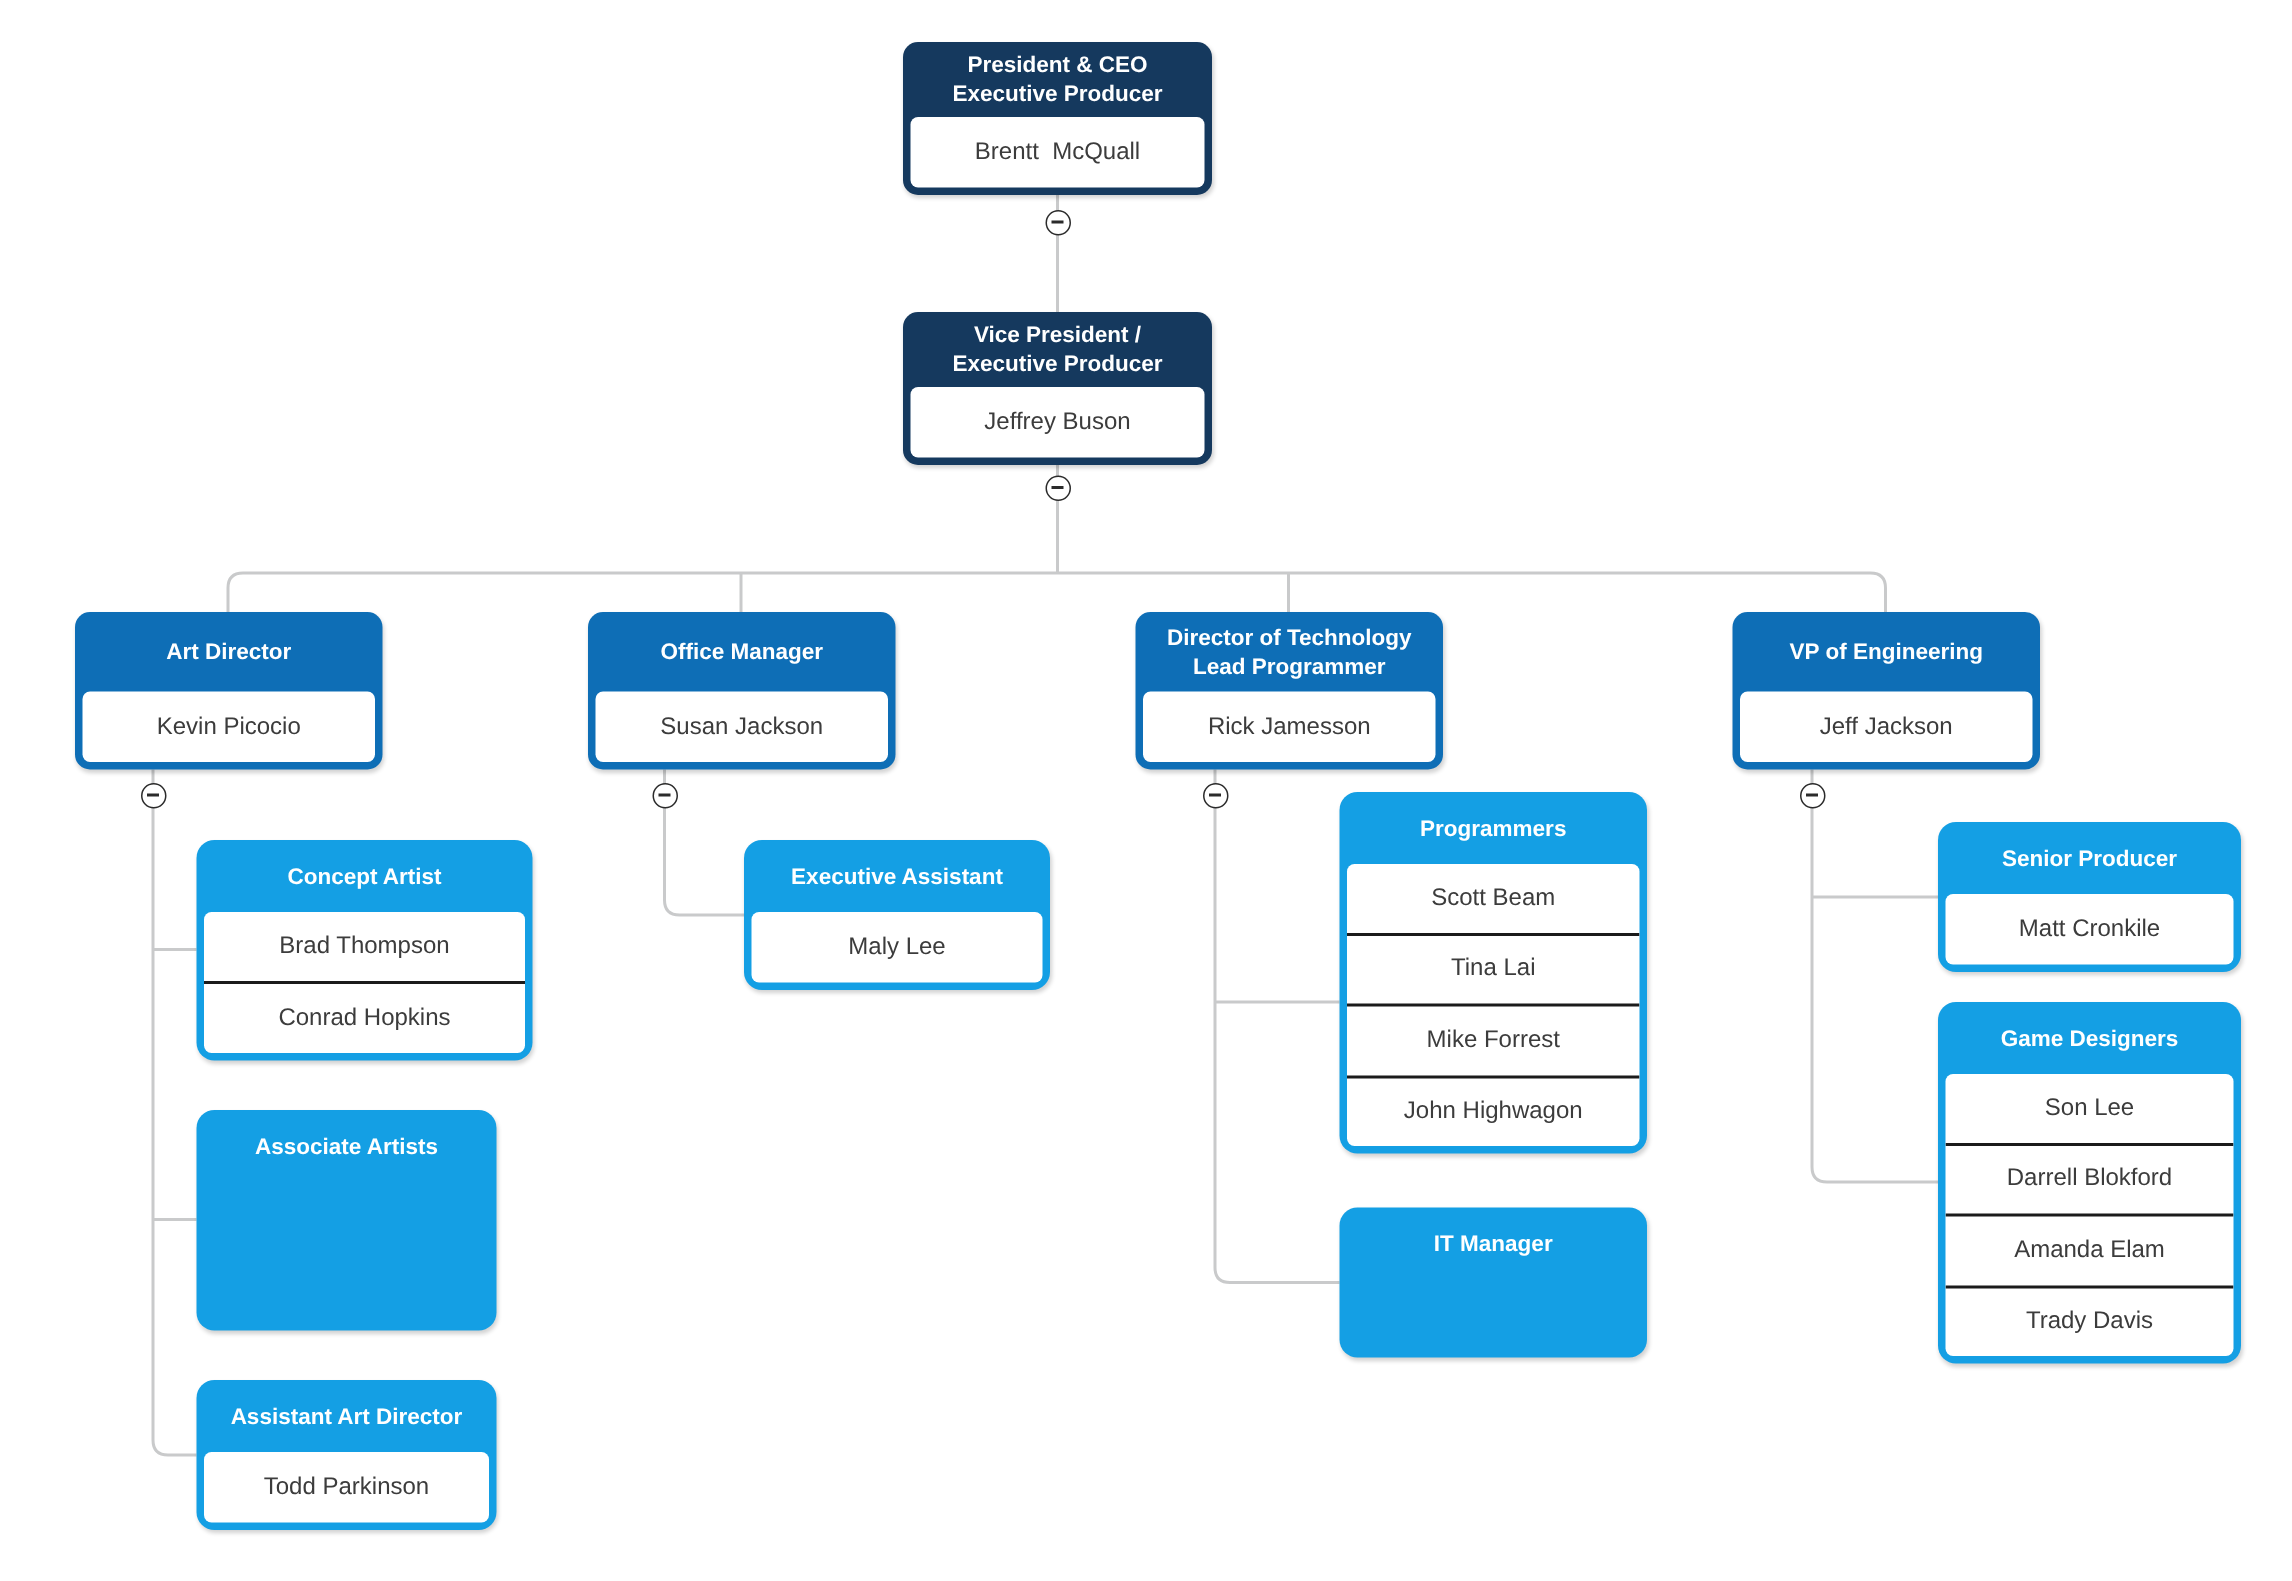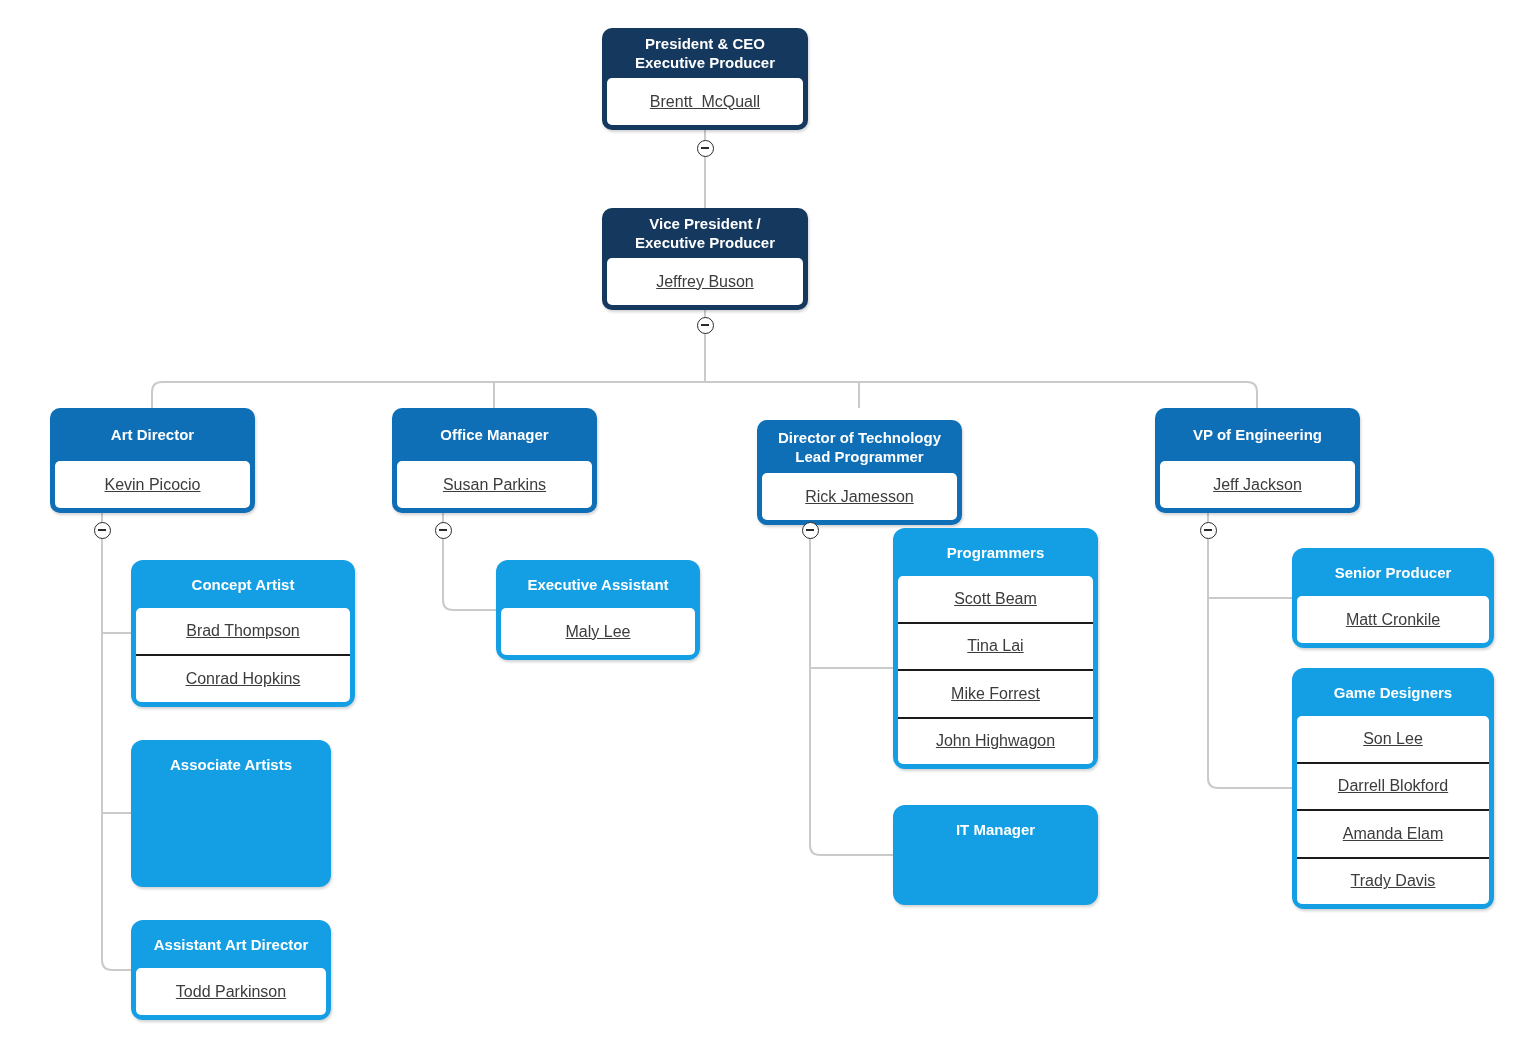--- a/index.html
+++ b/index.html
@@ -37,21 +37,20 @@
     border-radius:5px;
     display:flex;flex-direction:column;
     overflow:hidden;
   }
   .row{
     flex:1;
     display:flex;align-items:center;justify-content:center;
     font-size:16px;color:#3c3c3c;
     white-space:pre;
     text-align:center;
-    text-decoration:underline;
   }
   .row + .row{border-top:2px solid #1b1b1b;}
   .collapse{
     position:absolute;
     width:17px;height:17px;
     box-sizing:border-box;
     border:1.6px solid #2b2b2b;
     border-radius:50%;
     background:#ffffff;
     cursor:pointer;
@@ -121,25 +120,25 @@
     <div class="body">
       <div class="row">Kevin Picocio</div>
     </div>
   </div>
 
   <div class="node lv2" style="left:392px;top:408px;width:205px;height:105px">
     <div class="hdr">
       <div>Office Manager</div>
     </div>
     <div class="body">
-      <div class="row">Susan Parkins</div>
-    </div>
-  </div>
-
-  <div class="node lv2" style="left:757px;top:420px;width:205px;height:105px">
+      <div class="row">Susan Jackson</div>
+    </div>
+  </div>
+
+  <div class="node lv2" style="left:757px;top:408px;width:205px;height:105px">
     <div class="hdr">
       <div>Director of Technology</div>
       <div>Lead Programmer</div>
     </div>
     <div class="body">
       <div class="row">Rick Jamesson</div>
     </div>
   </div>
 
   <div class="node lv2" style="left:1155px;top:408px;width:205px;height:105px">

